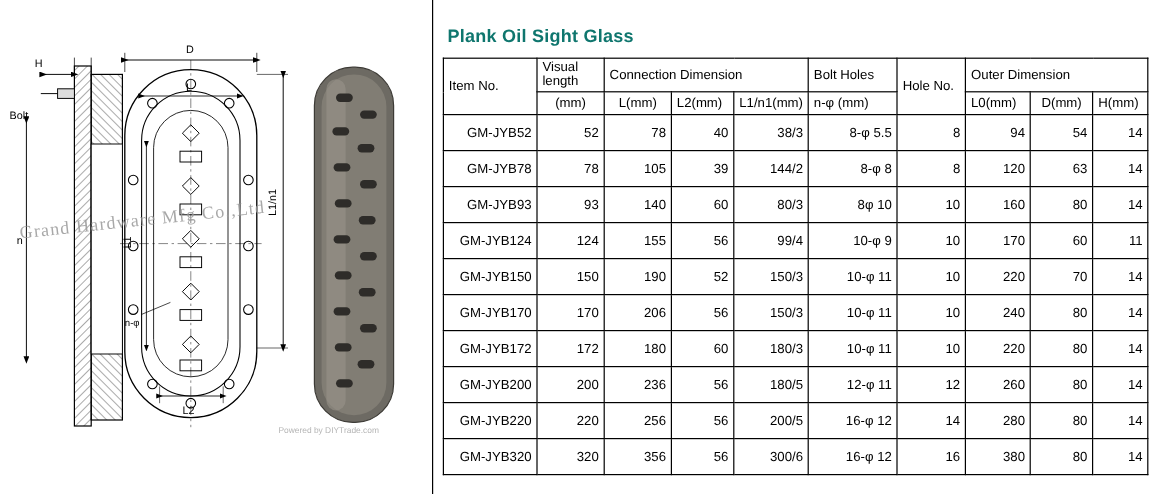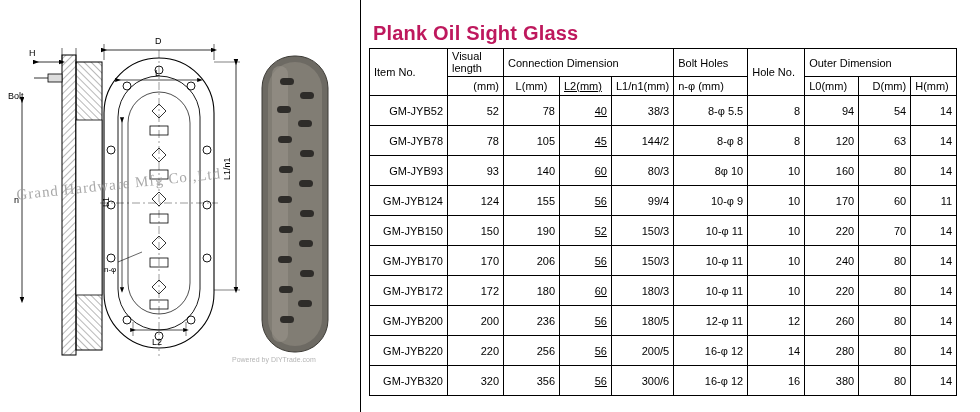--- a/index.html
+++ b/index.html
@@ -59,23 +59,23 @@
     flex: 1 1 auto;
     position: relative;
     padding: 0;
     border-left: 1px solid #000;
     box-sizing: border-box;
   }
   #table-title {
     position: absolute;
     left: 12px;
     top: 22px;
-    font-size: 20px;
+    font-size: 15px;
     font-weight: bold;
-    color: #be185d;
+    color: #0f766e;
     letter-spacing: 0.2px;
   }
   #spec-table {
     position: absolute;
     left: 8px;
     top: 48px;
     border-collapse: collapse;
     table-layout: fixed;
     font-size: 11px;
     color: #000;
@@ -93,21 +93,21 @@
   #spec-table thead th {
     text-align: left;
     font-size: 11px;
   }
   #spec-table tbody td {
     height: 30px;
   }
   .c-item  { width: 78px;  text-align: left; margin-left: 20px; }
   .c-vis   { width: 56px;  text-align: right; }
   .c-l     { width: 56px;  text-align: right; }
-  .c-l2    { width: 52px;  text-align: right; text-decoration: underline; }
+  .c-l2    { width: 52px;  text-align: right; }
   .c-l1n1  { width: 58px;  text-align: left; }
   .c-bolt  { width: 74px;  text-align: left; }
   .c-holeno{ width: 57px;  text-align: right; margin-top: 34px; }
   .c-l0    { width: 54px;  text-align: right; }
   .c-d     { width: 52px;  text-align: right; }
   .c-h     { width: 46px;  text-align: right; }
 
   th.grp { text-align: left; }
   td.num { text-align: right; }
   td.txt { text-align: right; }
@@ -252,48 +252,48 @@
       <thead>
         <tr>
           <th class="c-item" rowspan="2">Item No.</th>
           <th class="c-vis" rowspan="1" style="white-space:normal;line-height:1.05;margin-top:48px;">Visual length</th>
           <th class="grp" colspan="3">Connection Dimension</th>
           <th class="c-bolt" rowspan="1">Bolt Holes</th>
           <th class="c-holeno" rowspan="2" style="text-align:left">Hole No.</th>
           <th class="grp" colspan="3">Outer Dimension</th>
         </tr>
         <tr>
-          <th class="c-vis" style="text-align:right">(mm)</th>
+          <th class="c-vis" style="text-align:center">(mm)</th>
           <th class="c-l" style="text-align:center">L(mm)</th>
           <th class="c-l2" style="text-align:left">L2(mm)</th>
           <th class="c-l1n1">L1/n1(mm)</th>
           <th class="c-bolt">n-φ (mm)</th>
           <th class="c-l0" style="text-align:left">L0(mm)</th>
-          <th class="c-d" style="text-align:right">D(mm)</th>
+          <th class="c-d" style="text-align:center">D(mm)</th>
           <th class="c-h" style="text-align:left">H(mm)</th>
         </tr>
       </thead>
       <tbody id="spec-body">
           <tr>
             <td class="c-item txt">GM-JYB52</td>
             <td class="c-vis num">52</td>
             <td class="c-l num">78</td>
             <td class="c-l2 num">40</td>
             <td class="c-l1n1 txt">38/3</td>
             <td class="c-bolt txt">8-φ 5.5</td>
             <td class="c-holeno num">8</td>
             <td class="c-l0 num">94</td>
             <td class="c-d num">54</td>
             <td class="c-h num">14</td>
           </tr>
           <tr>
             <td class="c-item txt">GM-JYB78</td>
             <td class="c-vis num">78</td>
             <td class="c-l num">105</td>
-            <td class="c-l2 num">45</td>
+            <td class="c-l2 num">39</td>
             <td class="c-l1n1 txt">144/2</td>
             <td class="c-bolt txt">8-φ 8</td>
             <td class="c-holeno num">8</td>
             <td class="c-l0 num">120</td>
             <td class="c-d num">63</td>
             <td class="c-h num">14</td>
           </tr>
           <tr>
             <td class="c-item txt">GM-JYB93</td>
             <td class="c-vis num">93</td>

